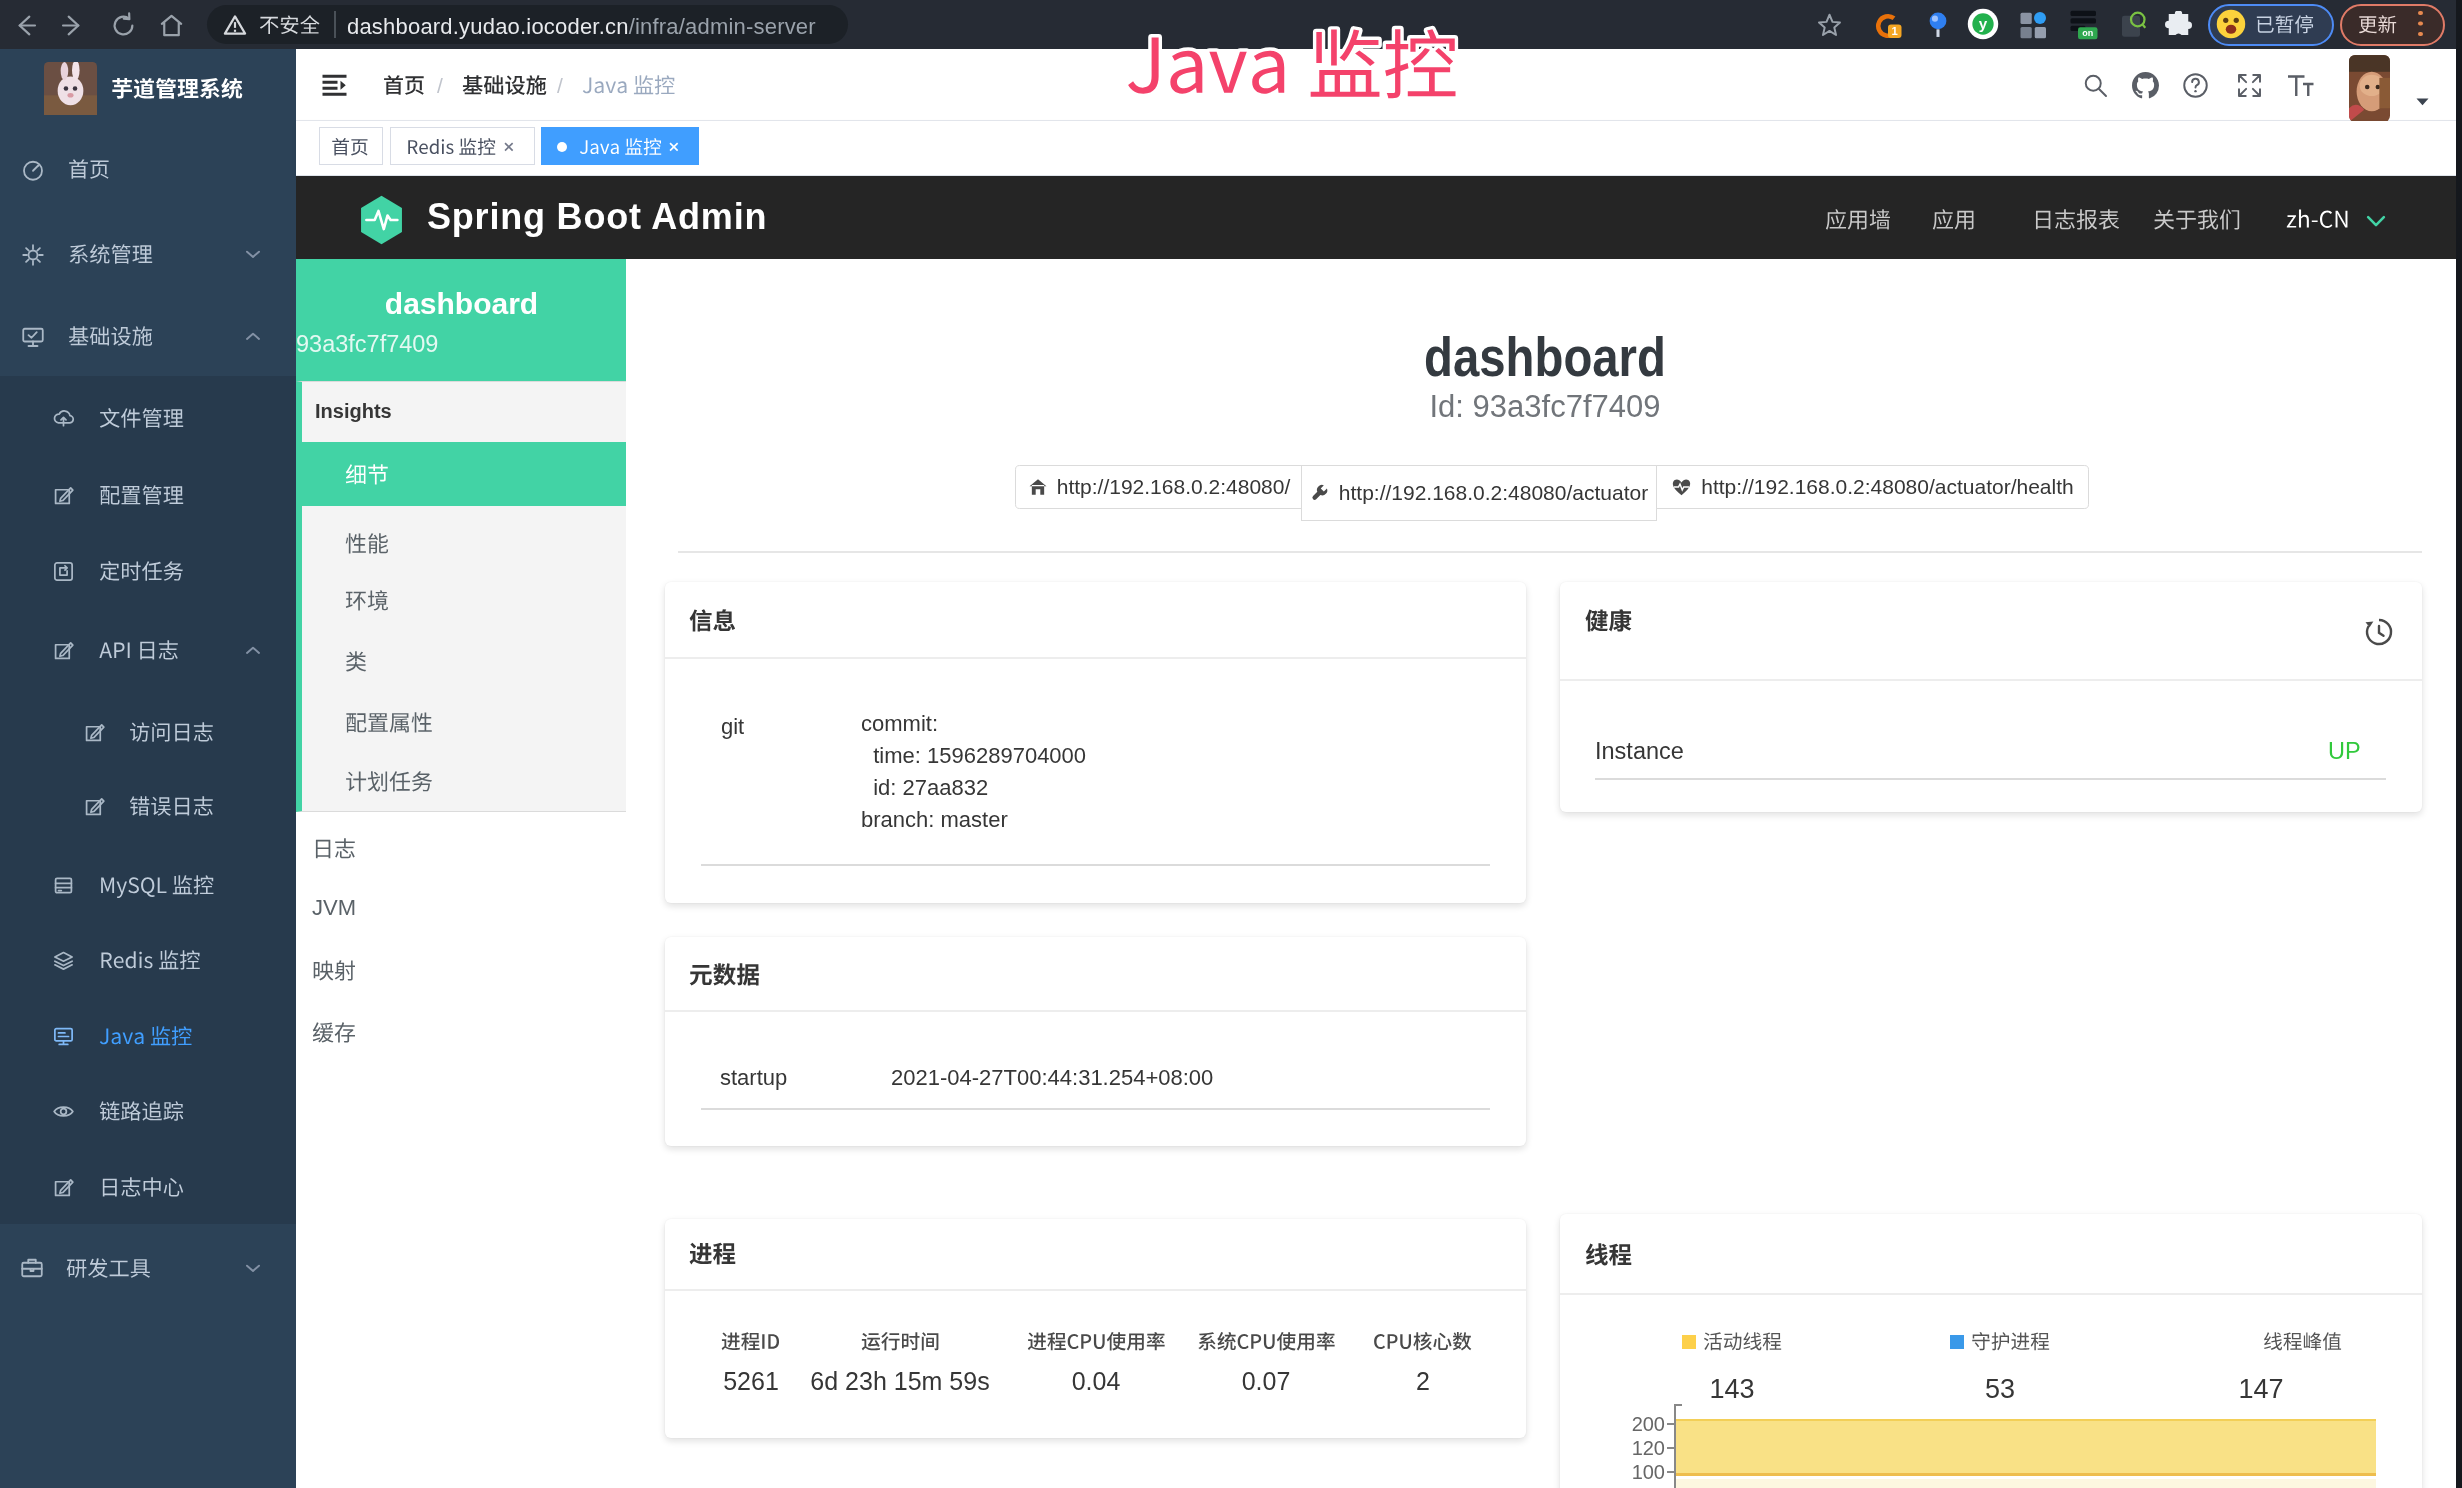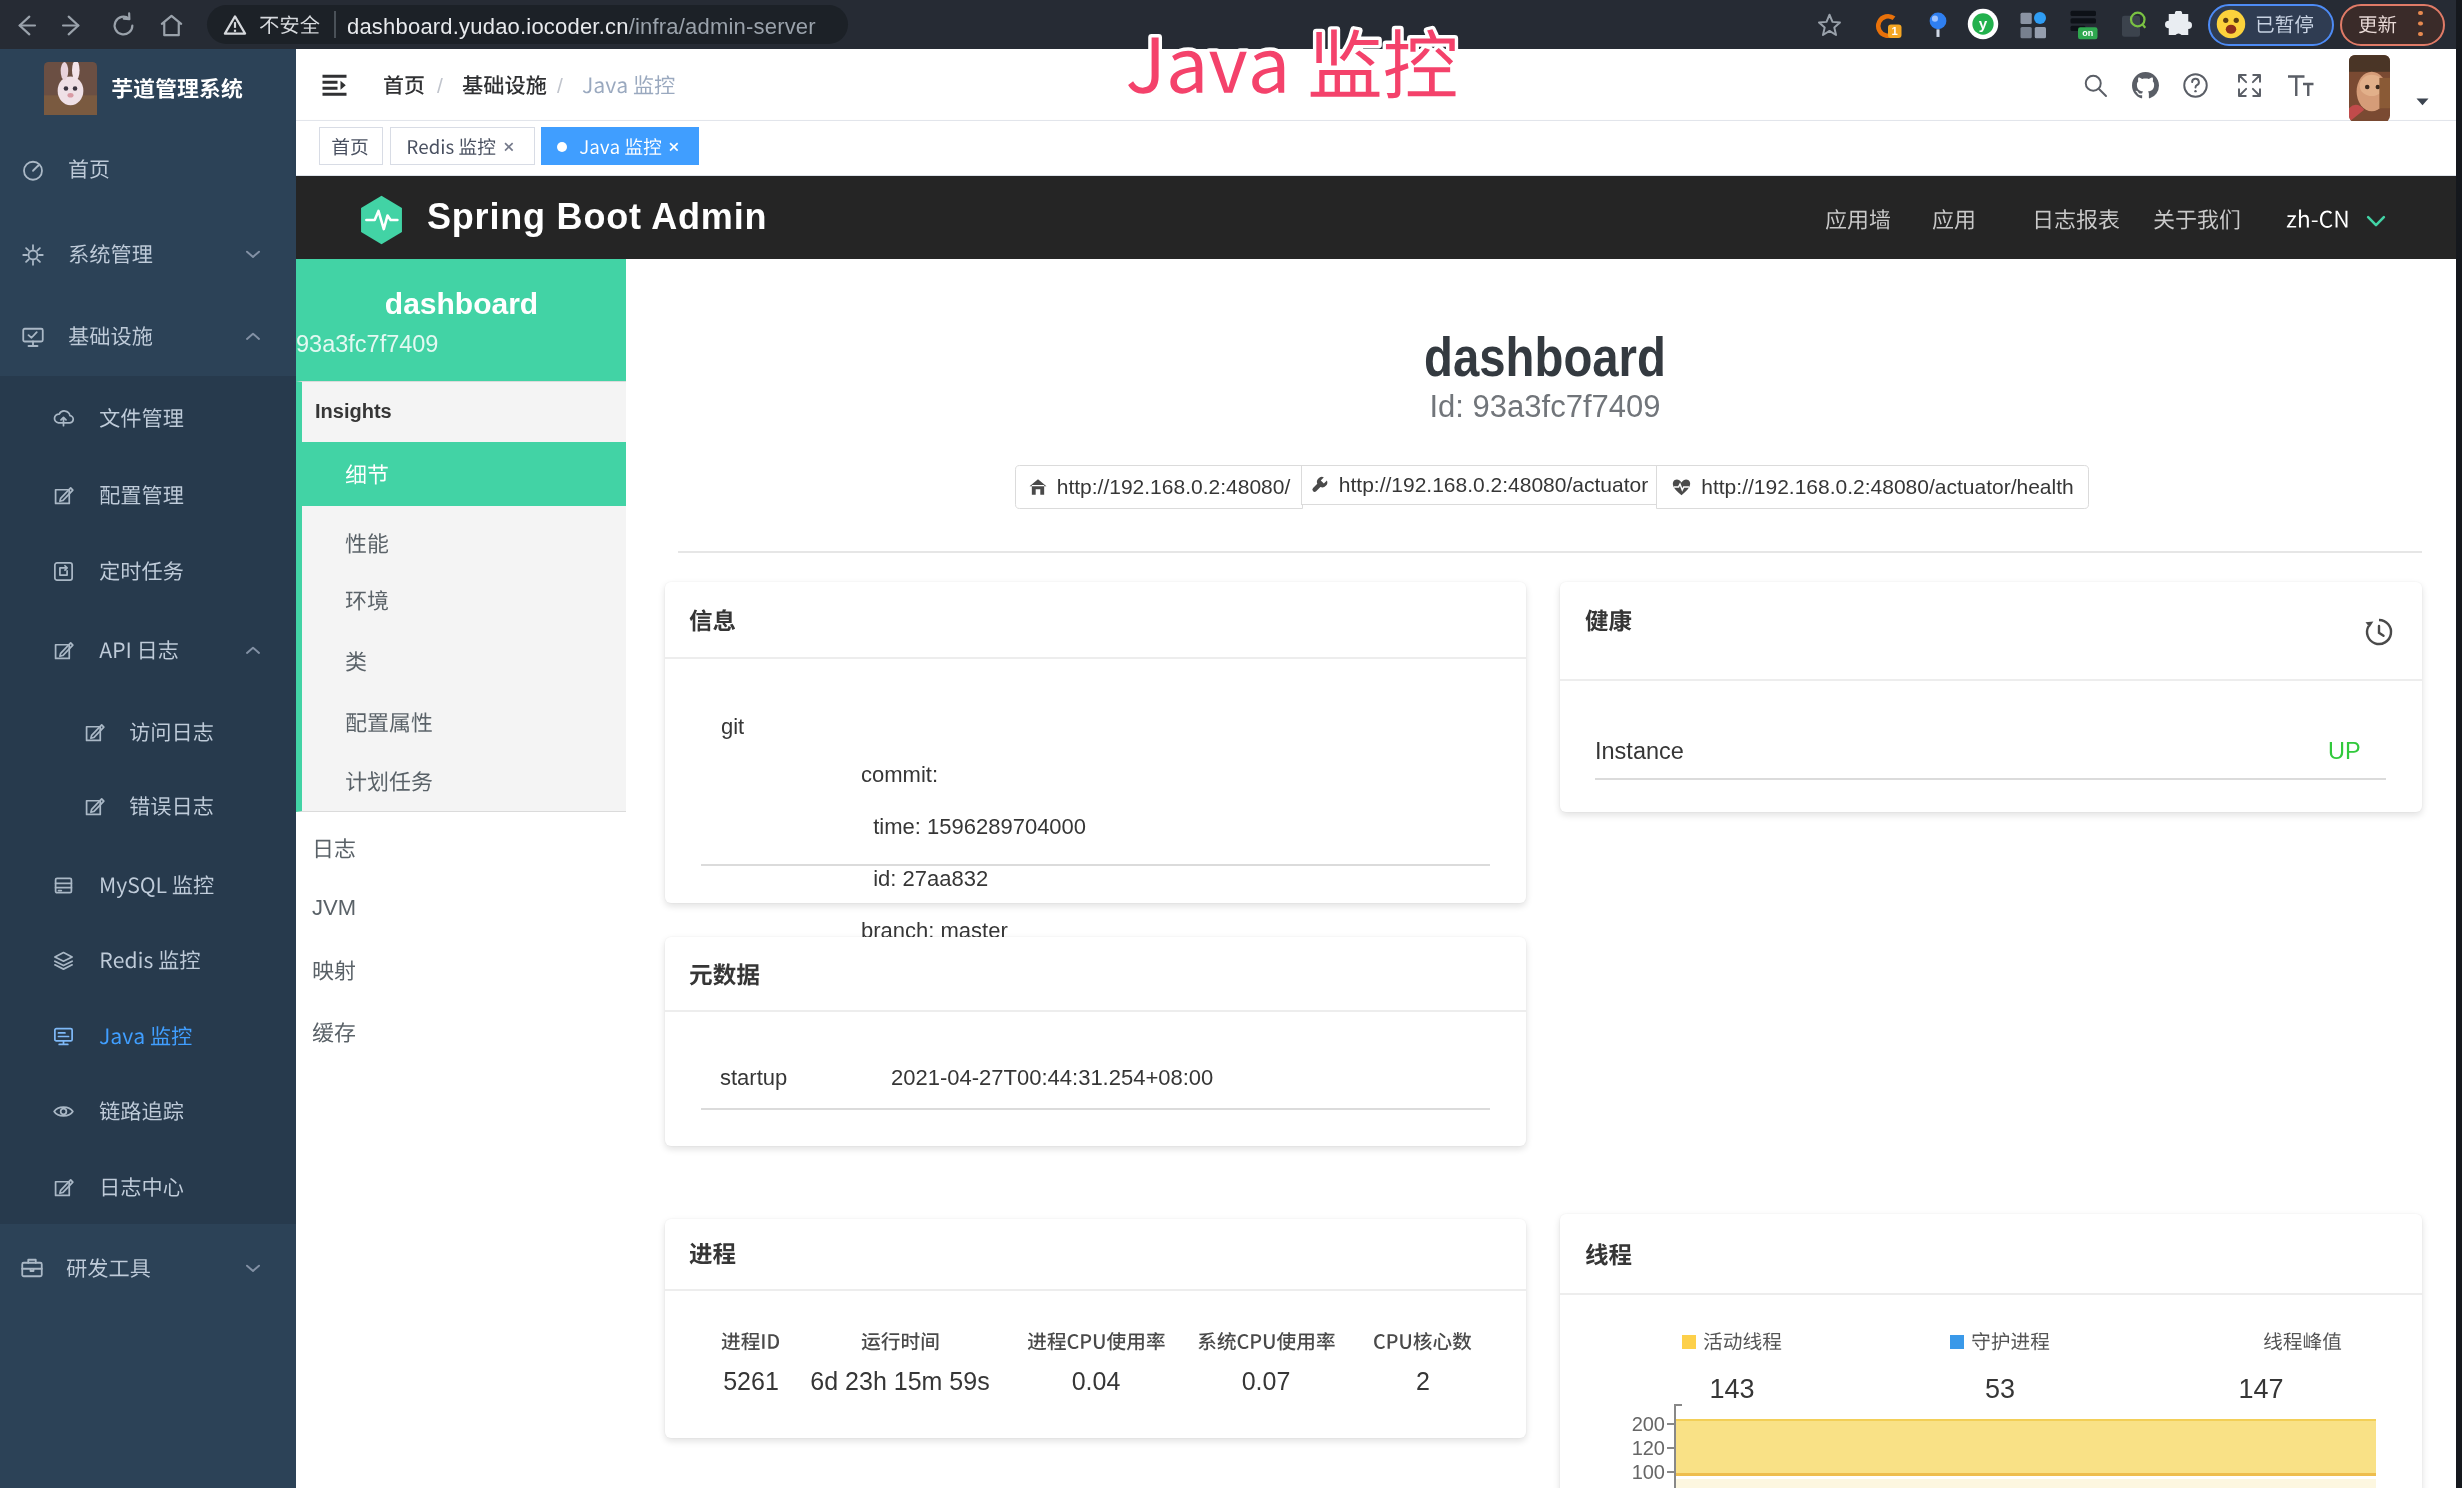--- a/index.html
+++ b/index.html
@@ -354,35 +354,35 @@
 <svg class="a" style="left:312px;top:1021px" width="44" height="28" viewBox="0 0 58 37">
     <path d="M1.0150000000000001 24.592000000000002 1.508 26.738000000000003C4.089 25.810000000000002 7.54 24.621000000000002 10.817 23.461000000000002L10.469000000000001 21.721C6.931 22.823 3.3640000000000003 23.925 1.0150000000000001 24.592000000000002ZM17.371000000000002 5.277999999999999C17.719 6.554000000000002 18.038 8.236 18.154 9.222000000000001L20.01 8.786999999999999C19.865000000000002 7.859000000000002 19.488 6.234999999999999 19.111 4.9879999999999995ZM25.491 1.9430000000000014C22.098000000000003 2.696999999999999 15.921000000000001 3.1900000000000013 10.875 3.3640000000000008C11.078000000000001 3.8279999999999994 11.339 4.553000000000001 11.368 5.045999999999999C16.501 4.93 22.794 4.437000000000001 26.767000000000003 3.567ZM1.624 13.804C2.059 13.601 2.7550000000000003 13.427000000000001 6.322 13.021C5.046 14.848 3.886 16.298000000000002 3.3640000000000003 16.878C2.4650000000000003 17.922 1.7690000000000001 18.647000000000002 1.1600000000000001 18.792C1.3920000000000001 19.314 1.711 20.329 1.8270000000000002 20.764000000000003C2.436 20.416 3.422 20.155 10.672 18.676000000000002C10.614 18.212 10.585 17.4 10.614 16.82L4.901000000000001 17.864C7.163 15.312000000000001 9.396 12.180000000000001 11.252 9.019000000000002L9.425 7.917000000000002C8.874 8.990000000000002 8.236 10.062999999999999 7.598000000000001 11.078000000000001L3.915 11.397C5.626 8.903000000000002 7.337000000000001 5.713000000000001 8.642000000000001 2.6099999999999994L6.496 1.769000000000002C5.307 5.219999999999999 3.2190000000000003 8.961000000000002 2.552 9.918C1.943 10.904 1.421 11.571000000000002 0.899 11.687000000000001C1.1600000000000001 12.267000000000001 1.508 13.340000000000002 1.624 13.804ZM12.180000000000001 5.8870000000000005C12.702 7.047000000000001 13.282 8.613 13.543000000000001 9.57L15.312000000000001 8.961000000000002C15.051 8.062000000000001 14.413 6.554000000000002 13.862 5.423000000000002ZM24.360000000000003 4.6690000000000005C23.751 6.119 22.649 8.149000000000001 21.663 9.57H11.31V11.368H14.819L14.616000000000001 13.659H10.15V15.515H14.355C13.659 19.720000000000002 12.122 24.273 8.207 26.854000000000003C8.700000000000001 27.202 9.367 27.869 9.657 28.362000000000002C12.354000000000001 26.477 14.036000000000001 23.809 15.08 20.909000000000002C16.008 22.301000000000002 17.11 23.548000000000002 18.415000000000003 24.592000000000002C16.704 25.636000000000003 14.703000000000001 26.332 12.528 26.825000000000003C12.905000000000001 27.202 13.514000000000001 28.014000000000003 13.717 28.478C16.066000000000003 27.898000000000003 18.212 27.028000000000002 20.068 25.781000000000002C22.011000000000003 27.028000000000002 24.331 27.956000000000003 26.883000000000003 28.507C27.173000000000002 27.927000000000003 27.782 27.086000000000002 28.246000000000002 26.651C25.839000000000002 26.216 23.635 25.462 21.75 24.447000000000003C23.519000000000002 22.823 24.882 20.706000000000003 25.752000000000002 17.951L24.534000000000002 17.4L24.128 17.487000000000002H16.066000000000003L16.443 15.515H27.608V13.659H16.704L16.936 11.368H27.26V9.57H23.78C24.621000000000002 8.294 25.607000000000003 6.7570000000000014 26.419 5.336000000000002ZM16.211000000000002 19.169H23.200000000000003C22.475 20.880000000000003 21.402 22.272000000000002 20.097 23.403000000000002C18.444000000000003 22.214000000000002 17.139 20.793 16.211000000000002 19.169Z M46.777 15.979000000000001V18.386000000000003H38.715V20.416H46.777V25.810000000000002C46.777 26.216 46.69 26.332 46.168 26.361C45.646 26.39 43.906 26.39 41.992000000000004 26.332C42.282 26.941000000000003 42.572 27.782 42.659 28.391000000000002C45.153000000000006 28.391000000000002 46.777 28.391000000000002 47.763000000000005 28.072000000000003C48.72 27.724 48.981 27.115000000000002 48.981 25.839000000000002V20.416H56.753V18.386000000000003H48.981V16.704C51.098 15.370000000000001 53.36 13.572000000000001 54.926 11.832L53.534000000000006 10.759L53.099000000000004 10.875H41.18V12.876000000000001H51.069C49.822 14.036000000000001 48.227000000000004 15.225000000000001 46.777 15.979000000000001ZM40.165 1.7399999999999984C39.817 2.987000000000002 39.411 4.263000000000002 38.918 5.5390000000000015H30.827V7.626999999999999H38.019C36.134 11.629000000000001 33.437 15.370000000000001 29.899 17.864C30.247 18.357 30.769 19.285 31.001 19.836000000000002C32.248 18.937 33.408 17.922 34.452 16.82V28.362000000000002H36.656V14.181000000000001C38.164 12.151000000000002 39.382 9.947 40.426 7.626999999999999H56.231V5.5390000000000015H41.296C41.702 4.466000000000001 42.079 3.3640000000000008 42.398 2.2910000000000004Z" fill="#5a6268"></path>
   </svg>
 <div class="a" style="left:312px;top:895px;font-size:22px;color:#5a6268">JVM</div>
 <div class="a" style="left:626px;top:259px;width:1836px;height:1230px;background:#fff"></div>
 <div class="a" style="left:1545px;top:325px;transform:translateX(-50%) scaleX(.86);font-size:55px;font-weight:600;color:#343a40;white-space:nowrap">dashboard</div>
 <div class="a" style="left:1545px;top:389px;transform:translateX(-50%);font-size:31px;color:#71757a;white-space:nowrap">Id: 93a3fc7f7409</div>
 <div class="a" style="left:1015px;width:288px;border-radius:4.6px 0 0 4.6px;top:465px;height:44px;background:#fff;border:1.5px solid #dbdbdb;font-size:21px;color:#363636;display:flex;align-items:center;justify-content:center;gap:9px"><svg width="20" height="20" viewBox="0 0 26 26">
       <path d="M2 12 L13 3 L24 12 M5 10.5 V23 H10 V16 H16 V23 H21 V10.5" fill="#4a4a4a"></path>
     </svg>http://192.168.0.2:48080/</div>
-<div class="a" style="left:1301px;width:356px;border-left:none;top:465px;height:40px;background:#fff;border:1.5px solid #dbdbdb;font-size:21px;color:#363636;display:flex;align-items:center;justify-content:center;gap:9px"><svg width="20" height="20" viewBox="0 0 26 26">
+<div class="a" style="left:1301px;width:356px;border-left:none;top:465px;height:56px;background:#fff;border:1.5px solid #dbdbdb;font-size:21px;color:#363636;display:flex;align-items:center;justify-content:center;gap:9px"><svg width="20" height="20" viewBox="0 0 26 26">
       <path d="M22 7 a6.5 6.5 0 0 1 -8.5 8.5 L8 21 a2.6 2.6 0 0 1 -4 -4 L9.5 11.5 A6.5 6.5 0 0 1 18 3 L14 7 L18 11 Z" fill="#4a4a4a"></path>
     </svg>http://192.168.0.2:48080/actuator</div>
 <div class="a" style="left:1656px;width:433px;border-left:none;border-radius:0 4.6px 4.6px 0;top:465px;height:44px;background:#fff;border:1.5px solid #dbdbdb;font-size:21px;color:#363636;display:flex;align-items:center;justify-content:center;gap:9px"><svg width="21" height="20" viewBox="0 0 28 26">
       <path d="M14 24 C4 16 1 10 3 6 C5 2 11 2 14 7 C17 2 23 2 25 6 C27 10 24 16 14 24 Z" fill="#4a4a4a"></path>
       <path d="M4 13 H10 L12 9 L15 17 L17 13 H24" stroke="#fff" stroke-width="2" fill="none"></path>
     </svg>http://192.168.0.2:48080/actuator/health</div>
 <div class="hl" style="left:678px;top:551px;width:1744px"></div>
 <div class="card" style="left:665px;top:582px;width:861px;height:321px"></div>
 <svg class="a" style="left:689px;top:608px" width="47" height="30" viewBox="0 0 62 39">
     <path d="M11.873 11.067V13.980999999999998H27.497V11.067ZM11.873 15.592999999999998V18.476H27.497V15.592999999999998ZM11.408 20.243V30.628H14.57V29.666999999999998H24.614V30.534999999999997H27.9V20.243ZM14.57 26.691V23.188H24.614V26.691ZM16.709 2.696999999999999C17.391 3.812999999999999 18.166 5.300999999999998 18.631 6.416999999999998H9.703V9.424H29.791V6.416999999999998H20.305L22.134 5.610999999999997C21.669 4.494999999999997 20.708 2.7590000000000003 19.871 1.4879999999999995ZM7.285 1.6739999999999995C5.828 6.0760000000000005 3.348 10.509 0.744 13.329999999999998C1.333 14.197999999999999 2.325 16.150999999999996 2.635 16.988C3.41 16.119999999999997 4.154 15.127999999999998 4.898 14.073999999999998V30.752H8.308V8.152999999999999C9.176 6.355 9.951 4.494999999999997 10.602 2.696999999999999Z M40.207 11.190999999999999H52.513999999999996V12.647999999999998H40.207ZM40.207 15.313999999999998H52.513999999999996V16.74H40.207ZM40.207 7.129999999999999H52.513999999999996V8.555999999999997H40.207ZM38.812 21.482999999999997V25.791999999999998C38.812 29.108999999999998 39.928 30.131999999999998 44.33 30.131999999999998C45.229 30.131999999999998 49.321 30.131999999999998 50.251000000000005 30.131999999999998C53.754000000000005 30.131999999999998 54.839 29.078 55.272999999999996 24.738C54.281 24.520999999999997 52.669 23.994 51.863 23.404999999999998C51.708 26.349999999999998 51.46 26.784 49.972 26.784C48.887 26.784 45.507999999999996 26.784 44.702 26.784C42.873 26.784 42.594 26.66 42.594 25.729999999999997V21.482999999999997ZM54.001999999999995 21.762C55.366 23.901 56.760999999999996 26.753 57.195 28.581999999999997L60.76 27.032C60.233000000000004 25.141 58.714 22.444 57.319 20.398ZM34.906 20.987C34.224000000000004 23.125999999999998 33.046 25.729999999999997 31.93 27.497L35.371 29.171C36.394 27.311 37.417 24.459 38.192 22.351ZM43.834 20.552999999999997C45.26 22.009999999999998 46.903 24.055999999999997 47.522999999999996 25.451L50.561 23.683999999999997C49.941 22.474999999999998 48.638999999999996 20.863 47.337 19.592H56.265V4.3089999999999975H47.739999999999995C48.174 3.5649999999999977 48.67 2.727999999999998 49.104 1.7979999999999983L44.578 1.2399999999999984C44.423 2.1389999999999993 44.113 3.285999999999998 43.772 4.3089999999999975H36.611V19.592H45.57Z" fill="#363636"></path>
   </svg>
 <div class="hl" style="left:665px;top:657px;width:861px;background:#ededed"></div>
 <div class="a" style="left:721px;top:714px;font-size:22px;color:#363636">git</div>
-<div class="a" style="left:861px;top:749px;font-size:22px;color:#363636;line-height:52px;white-space:pre">commit:
+<div class="a" style="left:861px;top:708px;font-size:22px;color:#363636;line-height:32px;white-space:pre">commit:
   time: 1596289704000
   id: 27aa832
 branch: master</div>
 <div class="hl" style="left:701px;top:864px;width:789px;background:#dbdbdb"></div>
 <div class="card" style="left:1560px;top:582px;width:862px;height:230px"></div>
 <svg class="a" style="left:1585px;top:608px" width="47" height="30" viewBox="0 0 62 39">
     <path d="M9.021 16.43C9.021 16.119999999999997 9.517 15.748 10.044 15.437999999999999H12.834C12.586 17.607999999999997 12.214 19.53 11.687 21.204C11.16 20.180999999999997 10.725999999999999 19.034 10.385 17.669999999999998L7.812 18.506999999999998C8.463 20.987 9.3 22.939999999999998 10.261 24.49C9.393 26.070999999999998 8.277 27.342 6.944 28.302999999999997V8.431999999999999C7.719 6.478999999999999 8.401 4.494999999999997 8.928 2.541999999999998L5.58 1.6119999999999983C4.526 5.920999999999999 2.7279999999999998 10.23 0.62 13.081999999999999C1.178 14.043 2.046 16.213 2.294 17.112C2.79 16.461 3.255 15.778999999999998 3.7199999999999998 15.003999999999998V30.628H6.944V28.551C7.626 29.016 8.711 30.07 9.207 30.659C10.447 29.759999999999998 11.501 28.551 12.431 27.063C15.128 29.480999999999998 18.6 30.101 22.754 30.101H28.985C29.171 29.201999999999998 29.666999999999998 27.683 30.132 26.939C28.52 26.97 24.211 26.97 22.94 26.97C19.406 26.97 16.213 26.474 13.826 24.18C15.004 21.266 15.748 17.546 16.151 12.957999999999998L14.229 12.554999999999998L13.64 12.616999999999999H12.586C13.888 10.261 15.221 7.408999999999999 16.275 4.526L14.167 3.1310000000000002L13.175 3.533999999999999H8.68V6.664999999999999H11.997C11.067 9.052 10.044 11.097999999999999 9.641 11.779999999999998C9.052 12.740999999999998 8.184 13.671 7.564 13.857C8.029 14.476999999999999 8.773 15.809999999999999 9.021 16.43ZM16.864 3.875V6.448H20.243V7.936H15.624V10.633H20.243V12.275999999999998H16.864V14.848999999999998H20.243V16.336999999999996H16.678V19.127H20.243V20.584H16.027V23.467H20.243V26.319H23.281V23.467H29.14V20.584H23.281V19.127H28.334V16.336999999999996H23.281V14.848999999999998H28.21V10.633H30.101V7.936H28.21V3.875H23.281V1.7979999999999983H20.243V3.875ZM23.281 10.633H25.419999999999998V12.275999999999998H23.281ZM23.281 7.936V6.448H25.419999999999998V7.936Z M54.745999999999995 15.220999999999998V16.708999999999996H50.592V15.220999999999998ZM54.745999999999995 12.616999999999999H50.592V11.314999999999998H54.745999999999995ZM45.26 2.1389999999999993 46.19 3.968H34.41V12.988999999999999C34.41 17.607999999999997 34.193 24.087 31.651 28.551C32.457 28.892 34.038 29.945999999999998 34.658 30.566C37.479 25.729999999999997 37.944 18.073 37.944 12.988999999999999V7.222999999999999H46.81V8.803999999999998H39.772999999999996V11.314999999999998H46.81V12.616999999999999H38.502V15.220999999999998H46.81V16.708999999999996H39.432V19.22H40.238L38.595 20.956C39.928 21.793 41.726 22.970999999999997 42.749 23.776999999999997C40.641 24.583 38.688 25.296 37.231 25.791999999999998L38.595 28.799C41.013 27.744999999999997 43.927 26.412 46.81 25.048V27.093999999999998C46.81 27.558999999999997 46.624 27.744999999999997 46.066 27.744999999999997C45.57 27.776 43.647999999999996 27.776 42.129 27.714C42.594 28.551 43.09 29.852999999999998 43.245 30.752C45.879999999999995 30.752 47.647 30.721 48.918 30.256C50.158 29.759999999999998 50.592 28.953999999999997 50.592 27.125V24.241999999999997C52.7 26.66 55.521 28.427 58.931 29.387999999999998C59.396 28.488999999999997 60.388 27.125 61.101 26.442999999999998C58.807 25.977999999999998 56.730000000000004 25.171999999999997 55.025 24.087C56.482 23.311999999999998 58.156 22.351 59.675 21.358999999999998L57.009 19.22H58.248999999999995V15.469H60.977000000000004V12.306999999999999H58.248999999999995V8.803999999999998H50.592V7.222999999999999H60.667V3.968H50.498999999999995C50.065 3.068999999999999 49.507000000000005 2.0459999999999994 48.980000000000004 1.2399999999999984ZM46.81 19.22V22.165L43.4 23.497999999999998L45.043 21.7C44.113 21.018 42.47 19.994999999999997 41.106 19.22ZM50.592 19.22H56.885000000000005C55.8 20.180999999999997 54.126000000000005 21.358999999999998 52.669 22.258C51.832 21.451999999999998 51.15 20.552999999999997 50.592 19.592Z" fill="#363636"></path>
   </svg>
 <svg class="a" style="left:2364px;top:617px" width="30" height="30" viewBox="0 0 40 40">
     <path d="M20 4 a16 16 0 1 1 -13.8 8" fill="none" stroke="#4a4a4a" stroke-width="3.2"></path>

